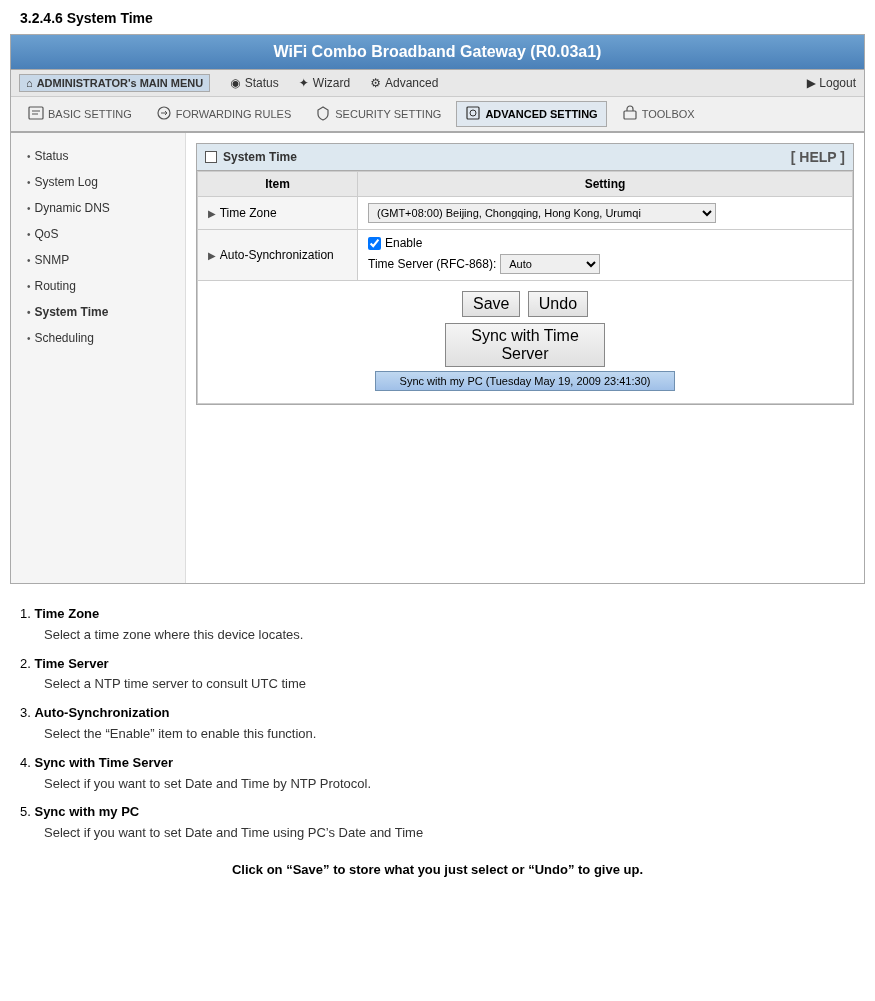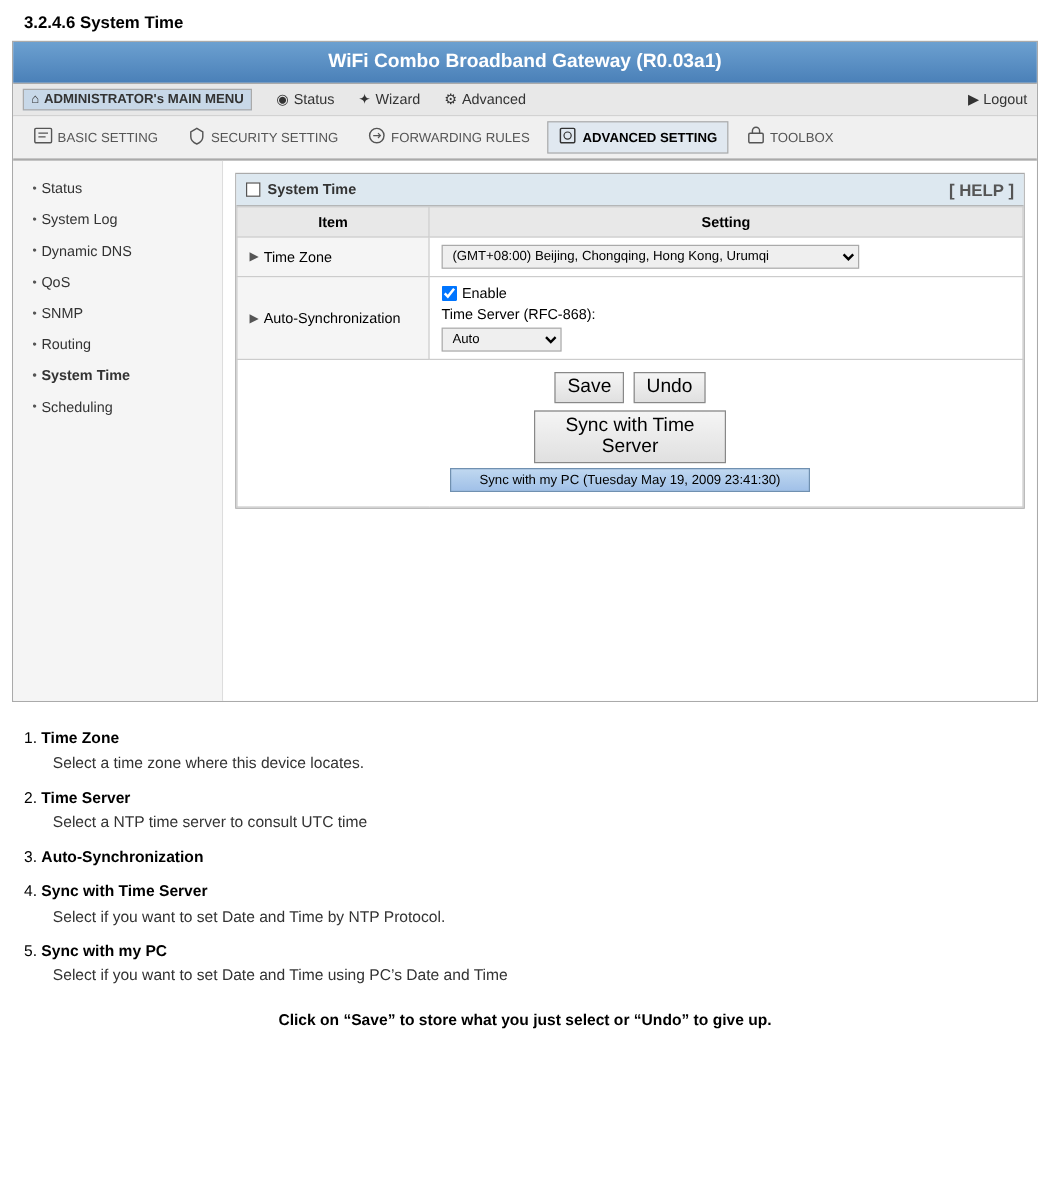--- a/index.html
+++ b/index.html
@@ -204,24 +204,24 @@
       border: 1px solid #aaa;
     }
     .checkbox-label {
       display: flex;
       align-items: center;
       gap: 4px;
       font-size: 12px;
     }
     .time-server-row {
       display: flex;
+      align-items: center;
       gap: 4px;
       margin-top: 4px;
       font-size: 12px;
-      flex-direction: column;
     }
     .time-server-select {
       font-size: 11px;
       padding: 2px 4px;
       border: 1px solid #aaa;
       width: 100px;
     }
     .btn {
       font-size: 16px;
       padding: 3px 10px;
@@ -318,33 +318,33 @@
             <rect x="1" y="2" width="14" height="12" rx="1" fill="none" stroke="#555" stroke-width="1.2"></rect>
             <line x1="4" y1="6" x2="12" y2="6" stroke="#555" stroke-width="1"></line>
             <line x1="4" y1="9" x2="10" y2="9" stroke="#555" stroke-width="1"></line>
           </svg>
       </span>
       <span>BASIC SETTING</span>
     </div>
     <div class="second-nav-item">
       <span>
         <svg width="16" height="16" viewBox="0 0 16 16">
-            <path d="M8 2L3 5v4c0 3 2.5 5 5 6 2.5-1 5-3 5-6V5z" fill="none" stroke="#555" stroke-width="1.2"></path>
-          </svg>
-      </span>
-      <span>SECURITY SETTING</span>
-    </div>
-    <div class="second-nav-item">
-      <span>
-        <svg width="16" height="16" viewBox="0 0 16 16">
             <circle cx="8" cy="8" r="6" fill="none" stroke="#555" stroke-width="1.2"></circle>
             <path d="M5 8h6M9 6l2 2-2 2" stroke="#555" stroke-width="1" fill="none"></path>
           </svg>
       </span>
       <span>FORWARDING RULES</span>
+    </div>
+    <div class="second-nav-item">
+      <span>
+        <svg width="16" height="16" viewBox="0 0 16 16">
+            <path d="M8 2L3 5v4c0 3 2.5 5 5 6 2.5-1 5-3 5-6V5z" fill="none" stroke="#555" stroke-width="1.2"></path>
+          </svg>
+      </span>
+      <span>SECURITY SETTING</span>
     </div>
     <div class="second-nav-item active">
       <span>
         <svg width="16" height="16" viewBox="0 0 16 16">
             <rect x="2" y="2" width="12" height="12" rx="1" fill="none" stroke="#333" stroke-width="1.2"></rect>
             <circle cx="8" cy="8" r="3" fill="none" stroke="#333" stroke-width="1"></circle>
           </svg>
       </span>
       <span>ADVANCED SETTING</span>
     </div>
@@ -478,20 +478,21 @@
     <li><span>1. </span>
       <span class="term">Time Zone</span>
       <span class="desc">Select a time zone where this device locates.</span>
     </li>
     <li><span>2. </span>
       <span class="term">Time Server</span>
       <span class="desc">Select a NTP time server to consult UTC time</span>
     </li>
     <li><span>3. </span>
       <span class="term">Auto-Synchronization</span>
+      <span class="desc">Select the “Enable” item to enable this function.</span>
     </li>
     <li><span>4. </span>
       <span class="term">Sync with Time Server</span>
       <span class="desc">Select if you want to set Date and Time by NTP Protocol.</span>
     </li>
     <li><span>5. </span>
       <span class="term">Sync with my PC</span>
       <span class="desc">Select if you want to set Date and Time using PC’s Date and Time</span>
     </li>
   </ol>

